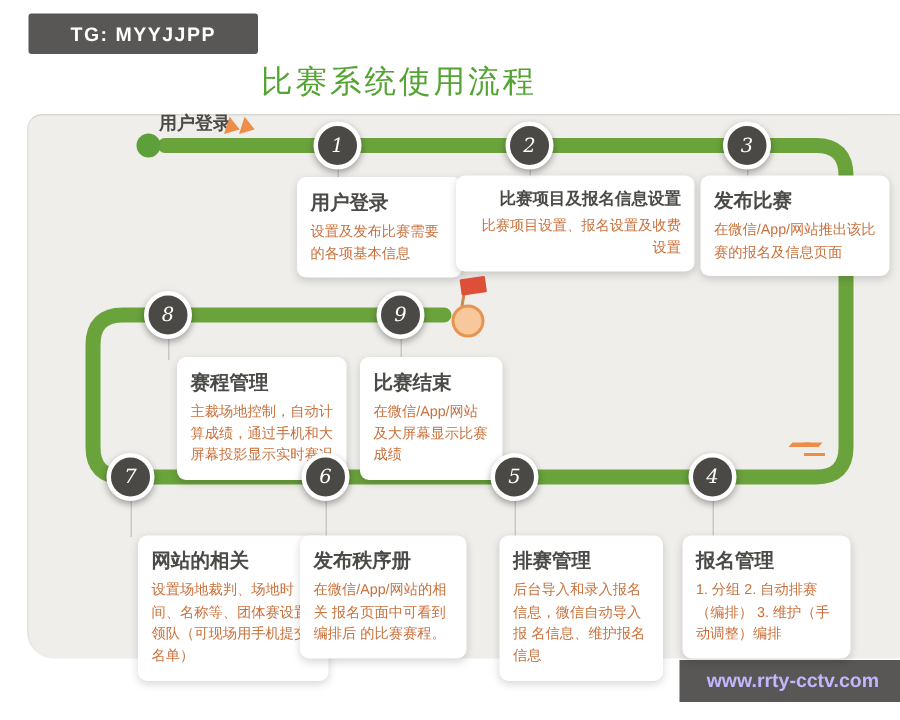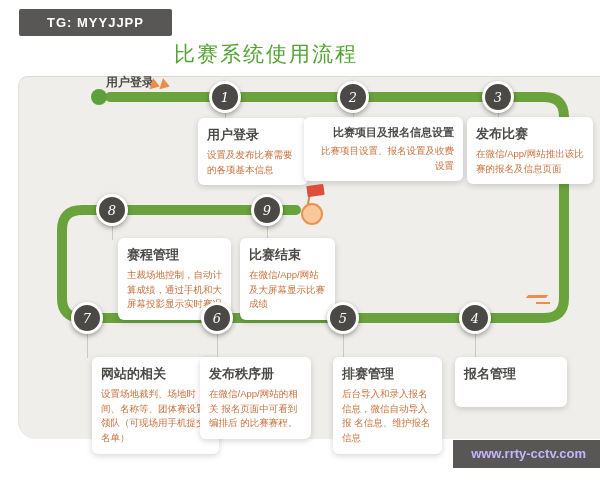--- a/index.html
+++ b/index.html
@@ -147,20 +147,21 @@
   <div class="card c5">
     <h3>排赛管理</h3>
     <p>后台导入和录入报名 信息，微信自动导入报 名信息、维护报名信息</p>
   </div>
   <div class="card c6">
     <h3>发布秩序册</h3>
     <p>在微信/App/网站的相关 报名页面中可看到编排后 的比赛赛程。</p>
   </div>
   <div class="card c4">
     <h3>报名管理</h3>
+    <p>1. 分组 2. 自动排赛（编排） 3. 维护（手动调整）编排</p>
   </div>
 
   <div class="finish">
     <span class="pole"></span>
     <span class="flag"></span>
     <span class="ball"></span>
   </div>
 
   <div class="watermark">www.rrty-cctv.com</div>
 

